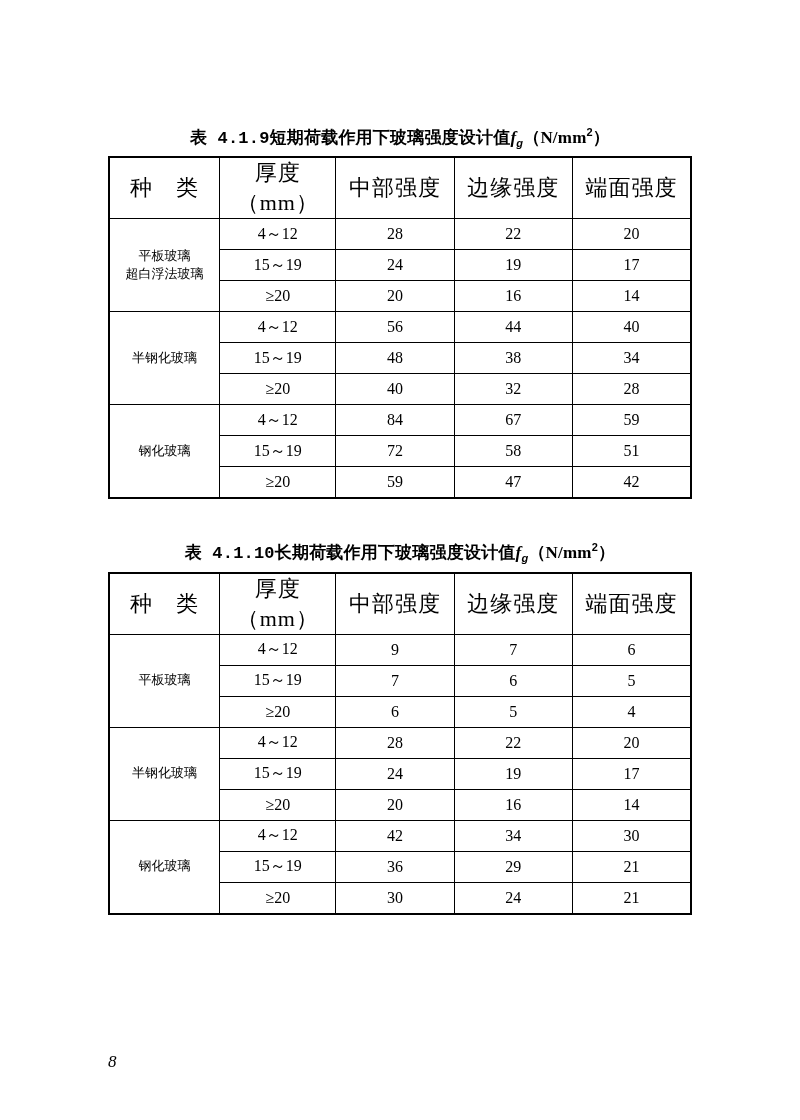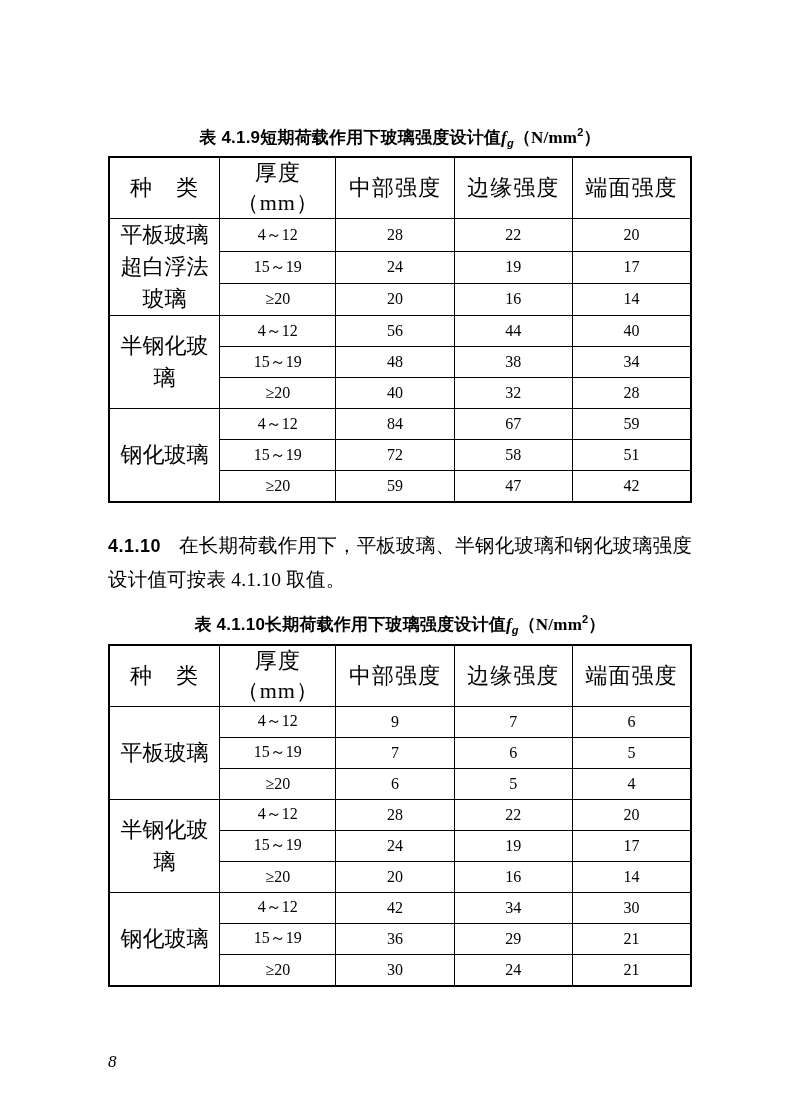--- a/index.html
+++ b/index.html
@@ -39,21 +39,21 @@
   }
   .tbl-caption {
     text-align: center;
     font-size: 17px;
     font-weight: bold;
     margin: 16px 0 7px 0;
     font-family: "Liberation Sans", sans-serif;
     letter-spacing: 0.2px;
   }
   .tbl-caption .cap-num {
-    font-family: Liberation Sans, sans-serif;
+    font-family: Liberation Mono, monospace;
   }
   .tbl-caption .ital {
     font-family: "Liberation Serif", serif;
     font-style: italic;
     font-weight: bold;
   }
   .tbl-caption .sub {
     font-size: 11px;
     vertical-align: sub;
     font-style: italic;
@@ -77,21 +77,21 @@
     font-size: 16px;
     height: 30px;
     padding: 0 2px;
     font-family: "Liberation Serif", "DejaVu Serif", serif;
   }
   table.dt td.hdr {
     font-size: 22px;
     letter-spacing: 1px;
   }
   table.dt td.cat {
-    font-size: 22px;
+    font-size: 13px;
     line-height: 1.45;
   }
   .outer-border {
     border: 2px solid #000;
   }
   .sep-row td {
     border-top-width: 2px;
   }
   .num-font {
     font-family: "Liberation Serif", "DejaVu Serif", serif;
@@ -193,23 +193,20 @@
         <td class="num-font">≥20</td>
         <td class="num-font">59</td>
         <td class="num-font">47</td>
         <td class="num-font">42</td>
       </tr>
     </tbody>
   </table>
 
   <div class="spacer-lg"></div>
 
-  <p class="para">
-    <span class="num">4.1.10</span><span class="gap"></span><span>在长期荷载作用下，平板玻璃、半钢化玻璃和钢化玻璃强度设计值可按表 4.1.10 取值。</span>
-  </p>
 
   <div class="tbl-caption">
     <span class="cap-num">表 4.1.10</span><span class="gap"></span><span>长期荷载作用下玻璃强度设计值</span><span class="ital">f</span><span class="sub">g</span><span class="unit">（N/mm</span><span class="sup">2</span><span class="unit">）</span>
   </div>
 
   <table class="dt outer-border">
     <colgroup>
       <col style="width:19%">
       <col style="width:20%">
       <col style="width:20.3%">

